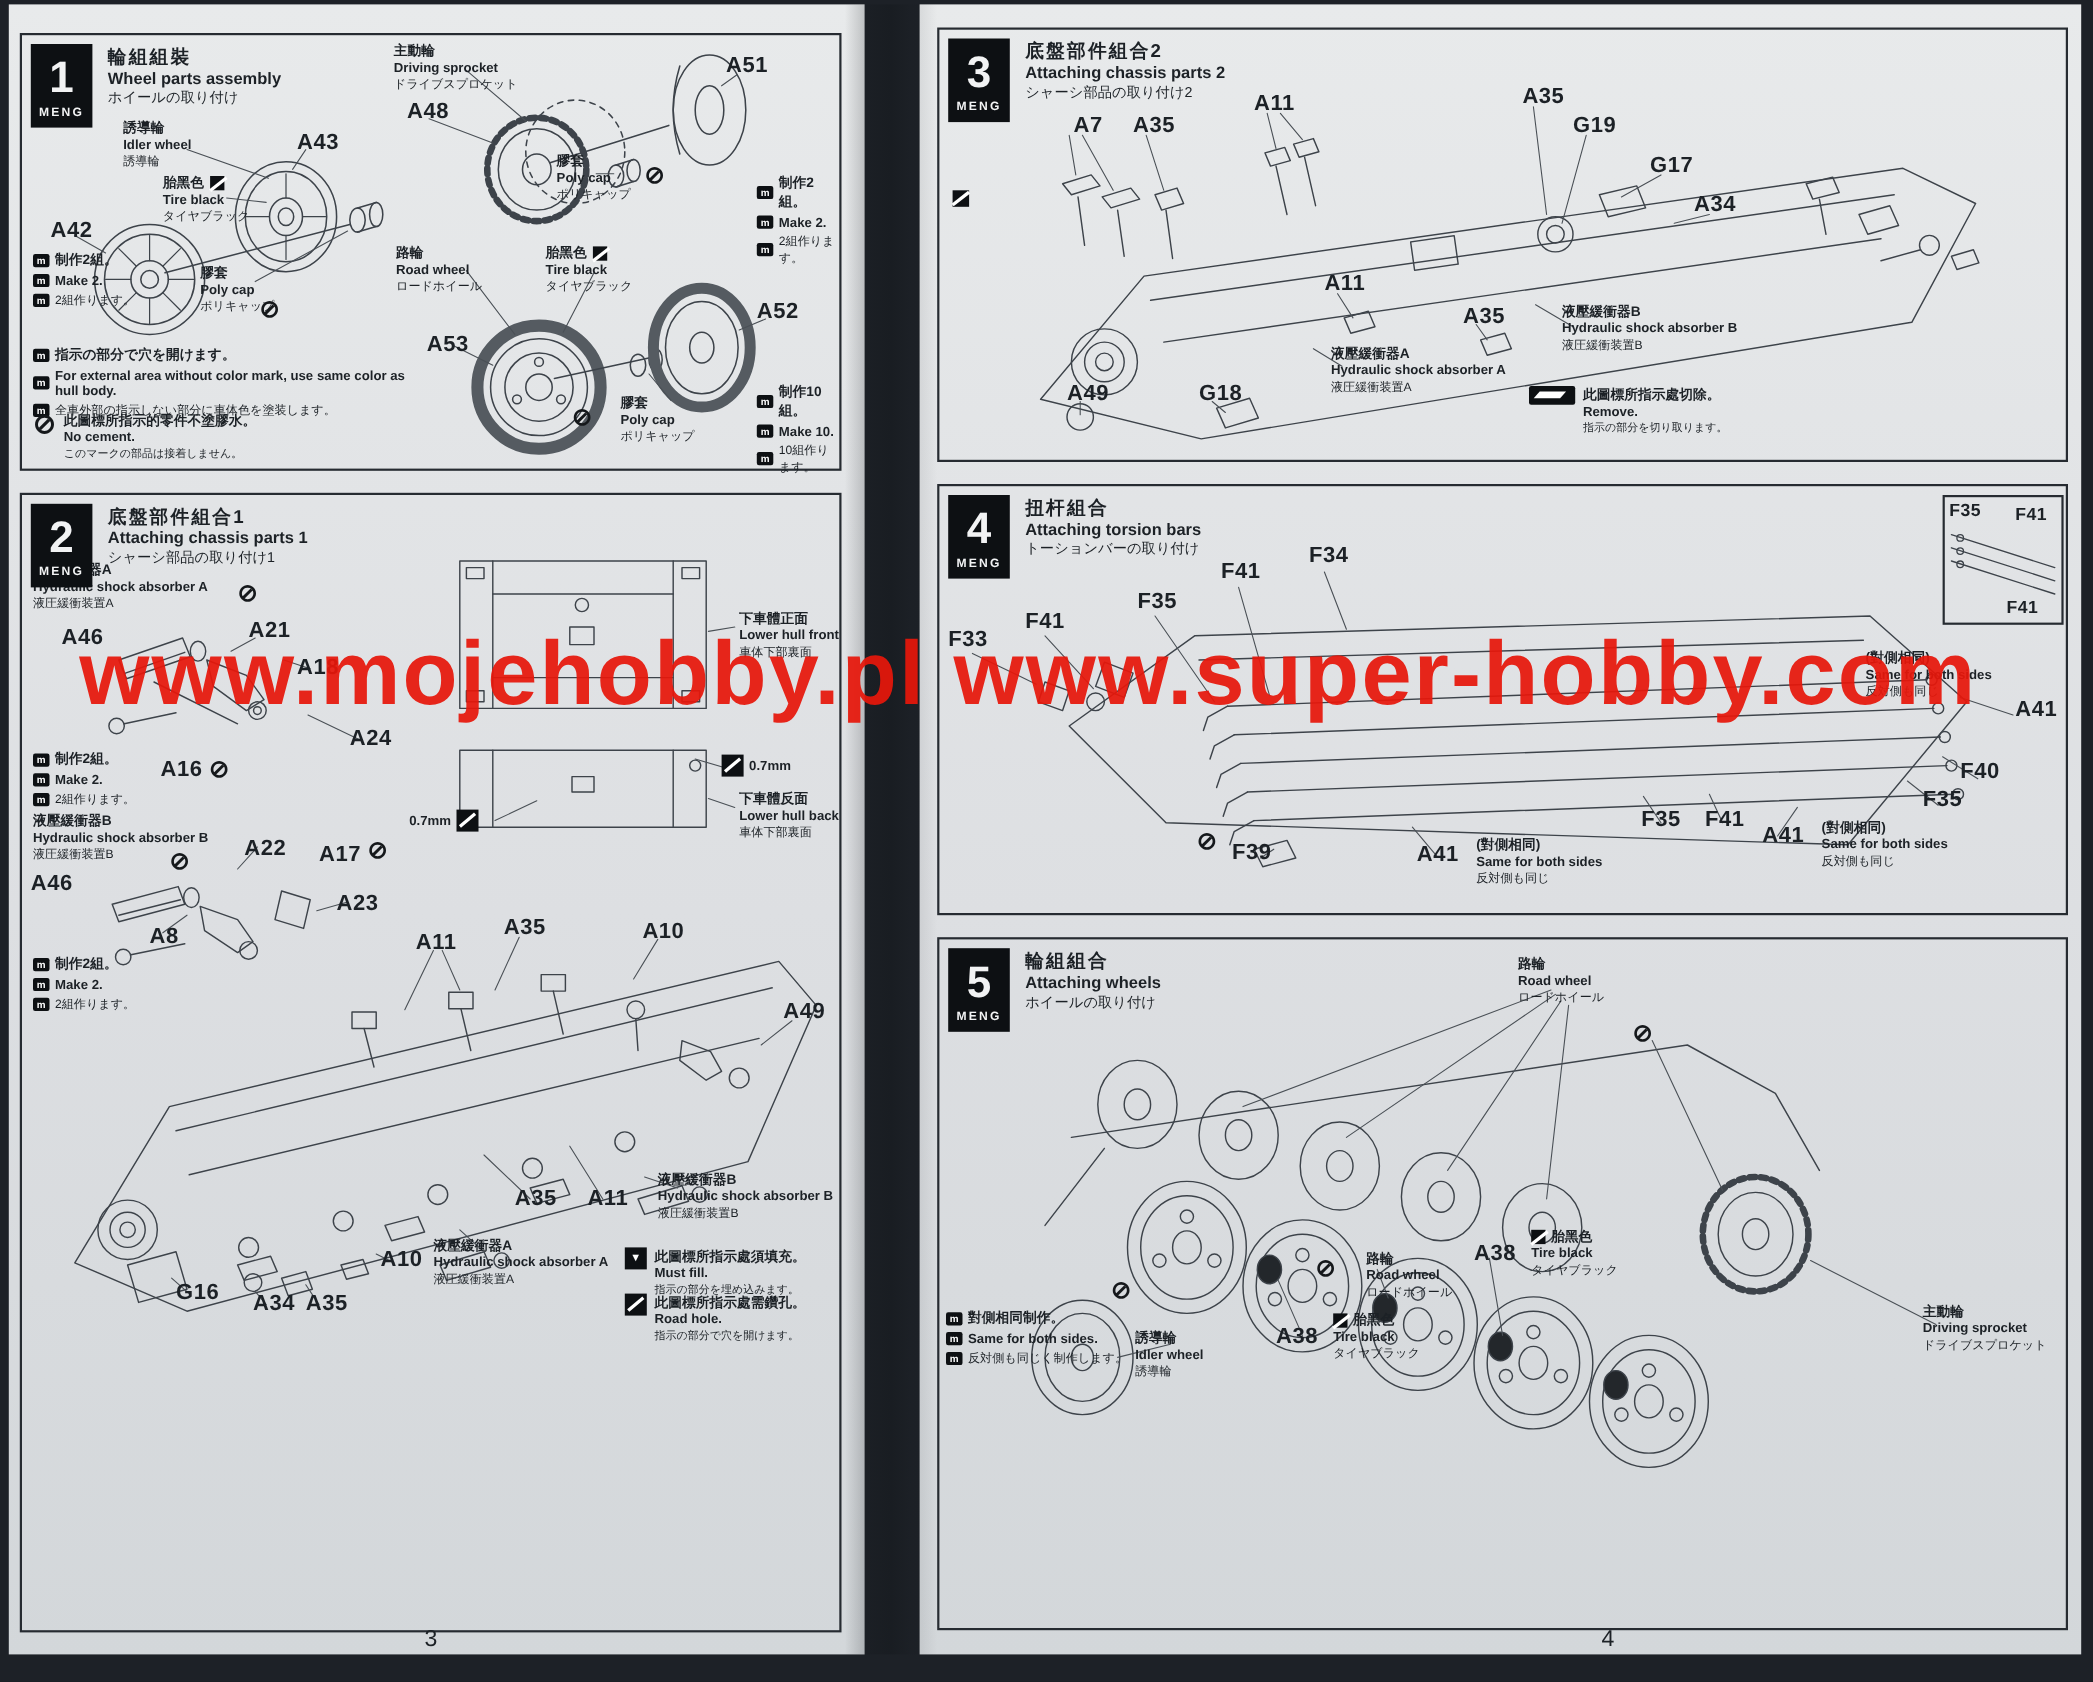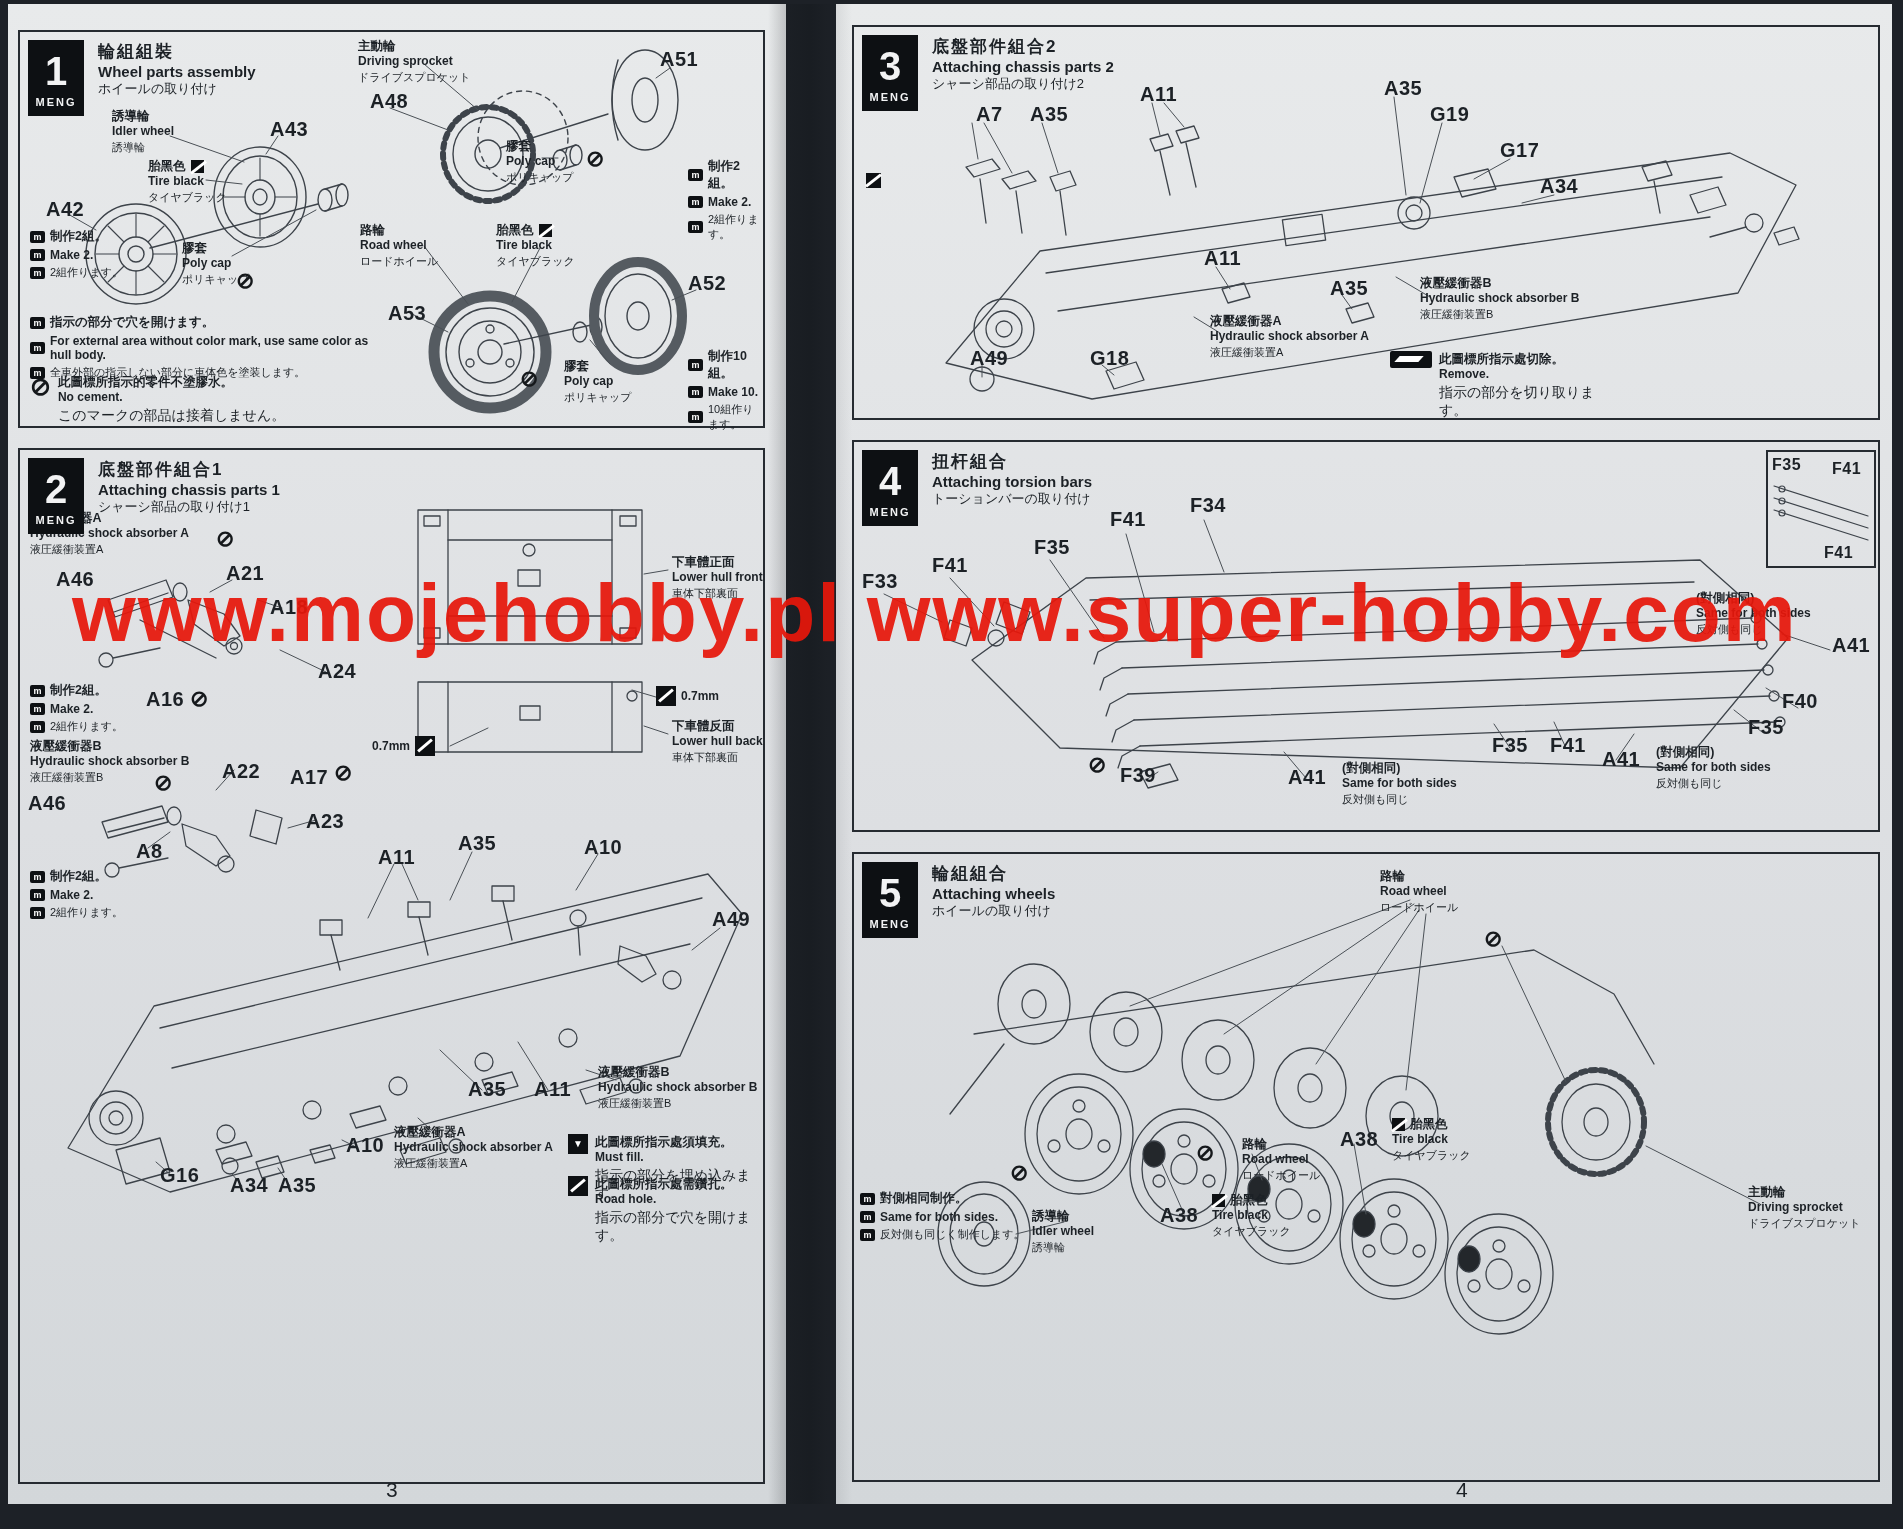--- a/index.html
+++ b/index.html
@@ -29,21 +29,21 @@
 .mi{display:inline-block;min-width:15px;height:12px;background:#0d1013;color:#fff;font-size:9px;line-height:12px;text-align:center;border-radius:2px;font-weight:bold;flex:0 0 auto}
 .noc{position:absolute;font-size:22px;font-weight:bold;line-height:1;z-index:2;color:#15181b}
 .nocin{font-size:25px;font-weight:bold;line-height:1;flex:0 0 auto;color:#15181b}
 .sl{display:inline-block;width:15px;height:15px;background:#0d1013;position:relative;flex:0 0 auto}
 .sl::after{content:"";position:absolute;left:-2px;top:6px;width:19px;height:3px;background:#fff;transform:rotate(-38deg)}
 .sl.small{width:13px;height:13px}
 .sl.abs{position:absolute;z-index:2}
 .note{position:absolute;display:flex;gap:7px;z-index:2;line-height:1.3}
 .note .txt .zh{font-size:12.5px;font-weight:bold}
 .note .txt .en{font-size:12px;font-weight:bold}
-.note .txt .ja{font-size:14px}
+.note .txt .ja{font-size:10px}
 .fic{width:20px;height:20px;background:#0d1013;color:#fff;font-size:10px;line-height:20px;text-align:center;flex:0 0 auto}
 .hic{width:20px;height:20px;background:#0d1013;position:relative;flex:0 0 auto}
 .hic::after{content:"";position:absolute;left:1px;top:8px;width:18px;height:3px;background:#fff;transform:rotate(-40deg)}
 .kni{width:42px;height:17px;background:#0d1013;position:relative;flex:0 0 auto;border-radius:2px}
 .kni::after{content:"";position:absolute;left:7px;top:5px;width:24px;height:6px;background:#fff;transform:skewX(-42deg)}
 .mmrow{position:absolute;display:flex;align-items:center;gap:5px;z-index:2;font-size:12px;font-weight:bold}
 .inset{position:absolute;border:2px solid #262b31;z-index:2}
 .wm{position:absolute;font-weight:bold;color:#e7170b;white-space:nowrap;z-index:40;letter-spacing:2px;opacity:.93}
 .pgnum{position:absolute;font-size:21px;z-index:2}
 </style>

